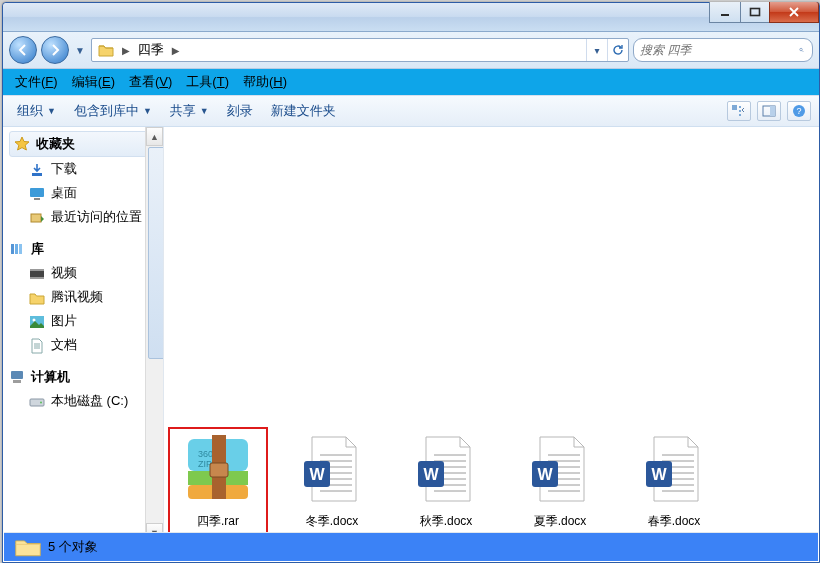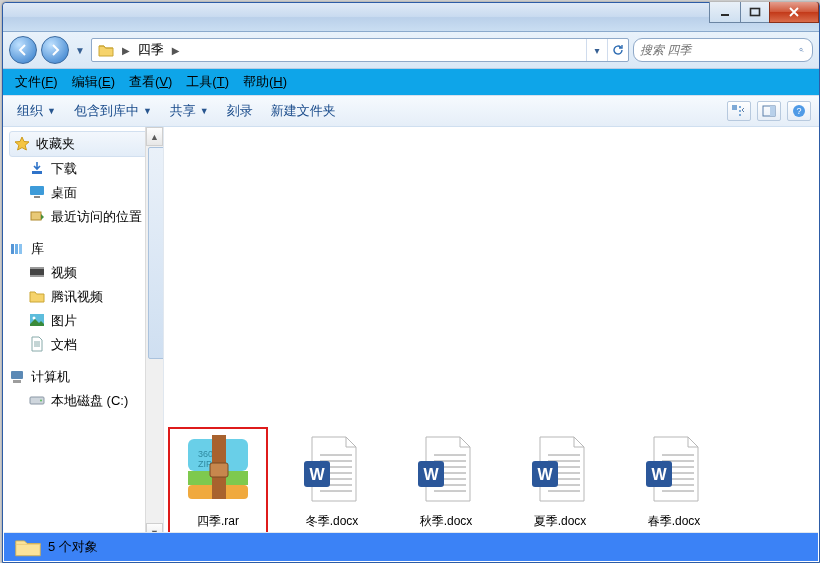--- a/index.html
+++ b/index.html
@@ -32,23 +32,23 @@
   
   .toolbar{display:flex;align-items:center;gap:6px;padding:4px 8px;background:linear-gradient(#f6fafe,#e5eef8);border-bottom:1px solid #cfdff0}
   .tbtn{display:flex;align-items:center;gap:4px;padding:2px 6px;color:#184a8a}
   .tbtn .chev{font-size:9px;color:#27558f}
   .toolbar .spacer{flex:1}
   .vicon{width:22px;height:18px;border:1px solid #b7c9de;background:linear-gradient(#fff,#e7eef7);display:flex;align-items:center;justify-content:center;border-radius:2px}
   
   .body{display:flex;height:calc(100% - 28px - 32px - 24px - 30px - 30px);background:#fff}
   .side{width:160px;border-right:1px solid #e0e7ef;overflow:hidden;position:relative}
   .sgroup{padding:4px 6px}
-  .shdr{display:flex;align-items:center;gap:6px;padding:3px 0;font-weight:400}
+  .shdr{display:flex;align-items:center;gap:6px;padding:3px 0;font-weight:700}
   .shdr.fav{background:linear-gradient(#f3f7fc,#e3edf8);border:1px solid #d2e0f0;border-radius:3px;padding:3px 4px}
-  .sitem{display:flex;align-items:flex-start;gap:6px;padding:3px 4px 3px 20px}
+  .sitem{display:flex;align-items:flex-end;gap:6px;padding:3px 4px 3px 20px}
   .sitem svg,.shdr svg{width:16px;height:16px;flex:none}
   .vscroll{position:absolute;right:0;top:0;bottom:0;width:17px;background:#f0f0f0;border-left:1px solid #dcdcdc}
   .vscroll .ar{height:17px;background:linear-gradient(#fdfdfd,#e7e7e7);border:1px solid #cfcfcf;display:flex;align-items:center;justify-content:center;font-size:9px;color:#5a5a5a}
   .vscroll .thumb{position:absolute;left:2px;right:2px;top:20px;height:210px;background:linear-gradient(#eaf1f9,#cfdff1);border:1px solid #aac2dd;border-radius:2px}
   .main{flex:1;padding:12px 10px;display:flex;gap:26px;align-items:flex-end}
   .file{width:88px;text-align:center}
   .file.sel{outline:2px solid #de1b1b;outline-offset:4px}
   .thumb{width:72px;height:72px;margin:0 auto 8px;display:flex;align-items:center;justify-content:center}
   .fname{font-size:12px;white-space:nowrap}
   

